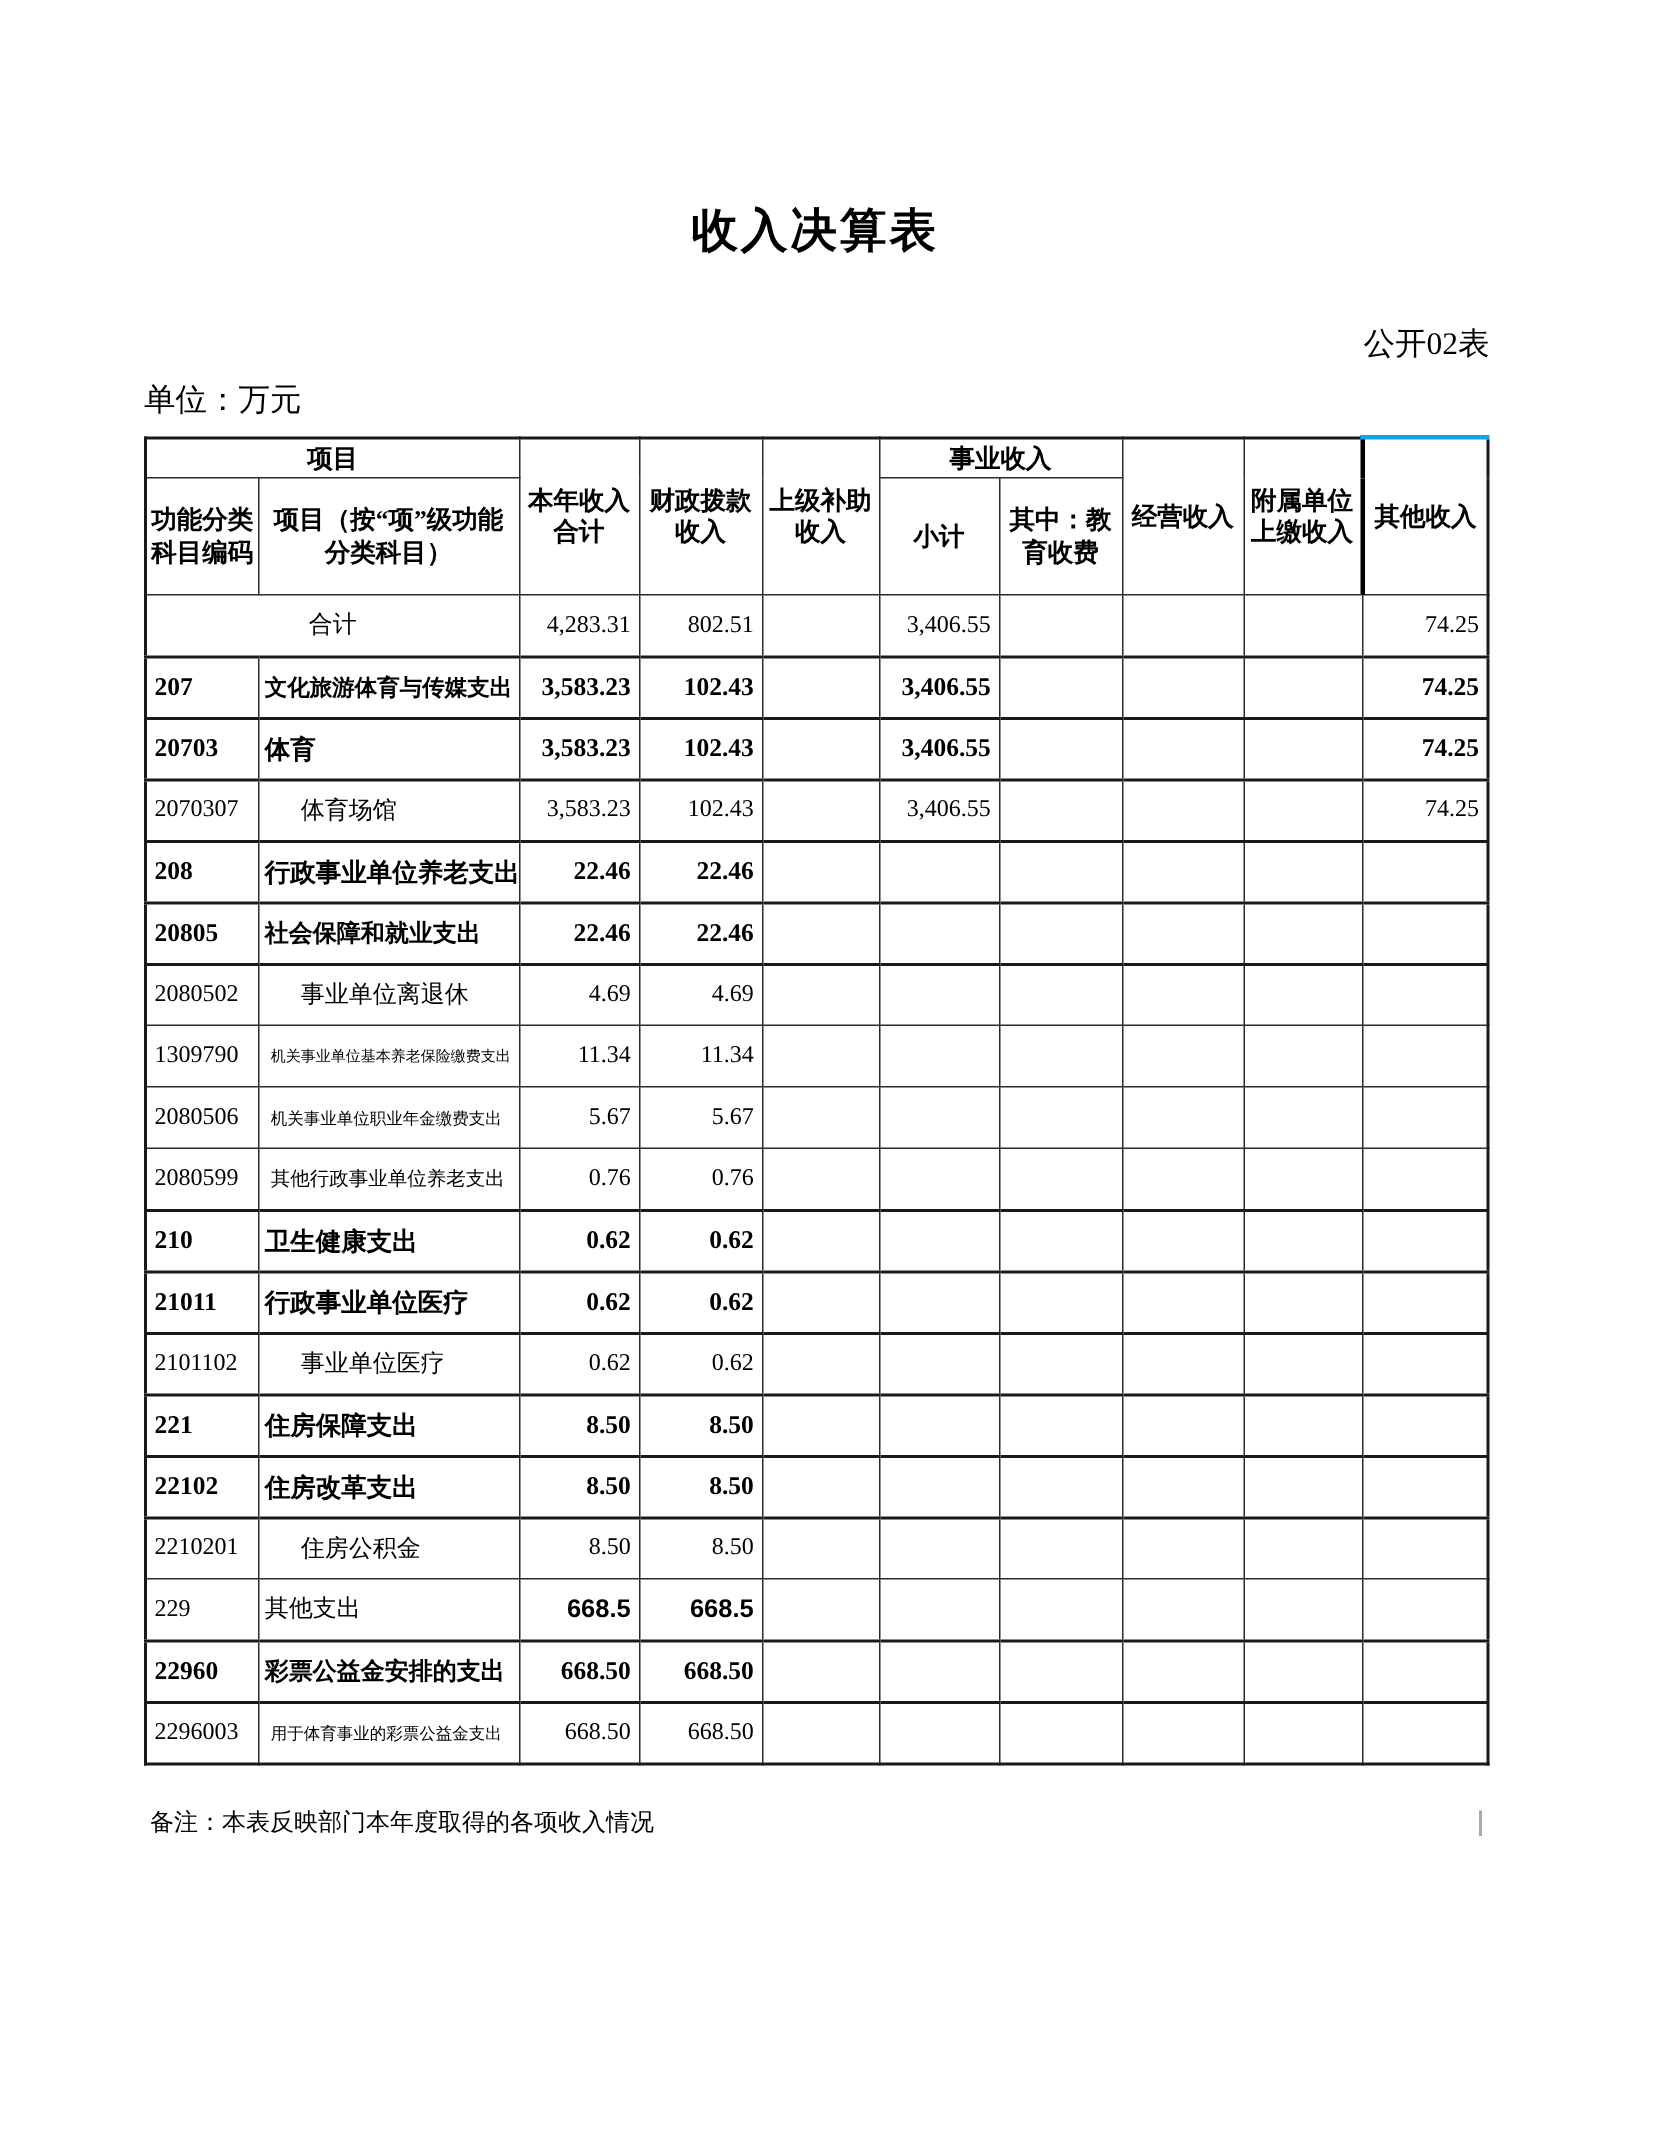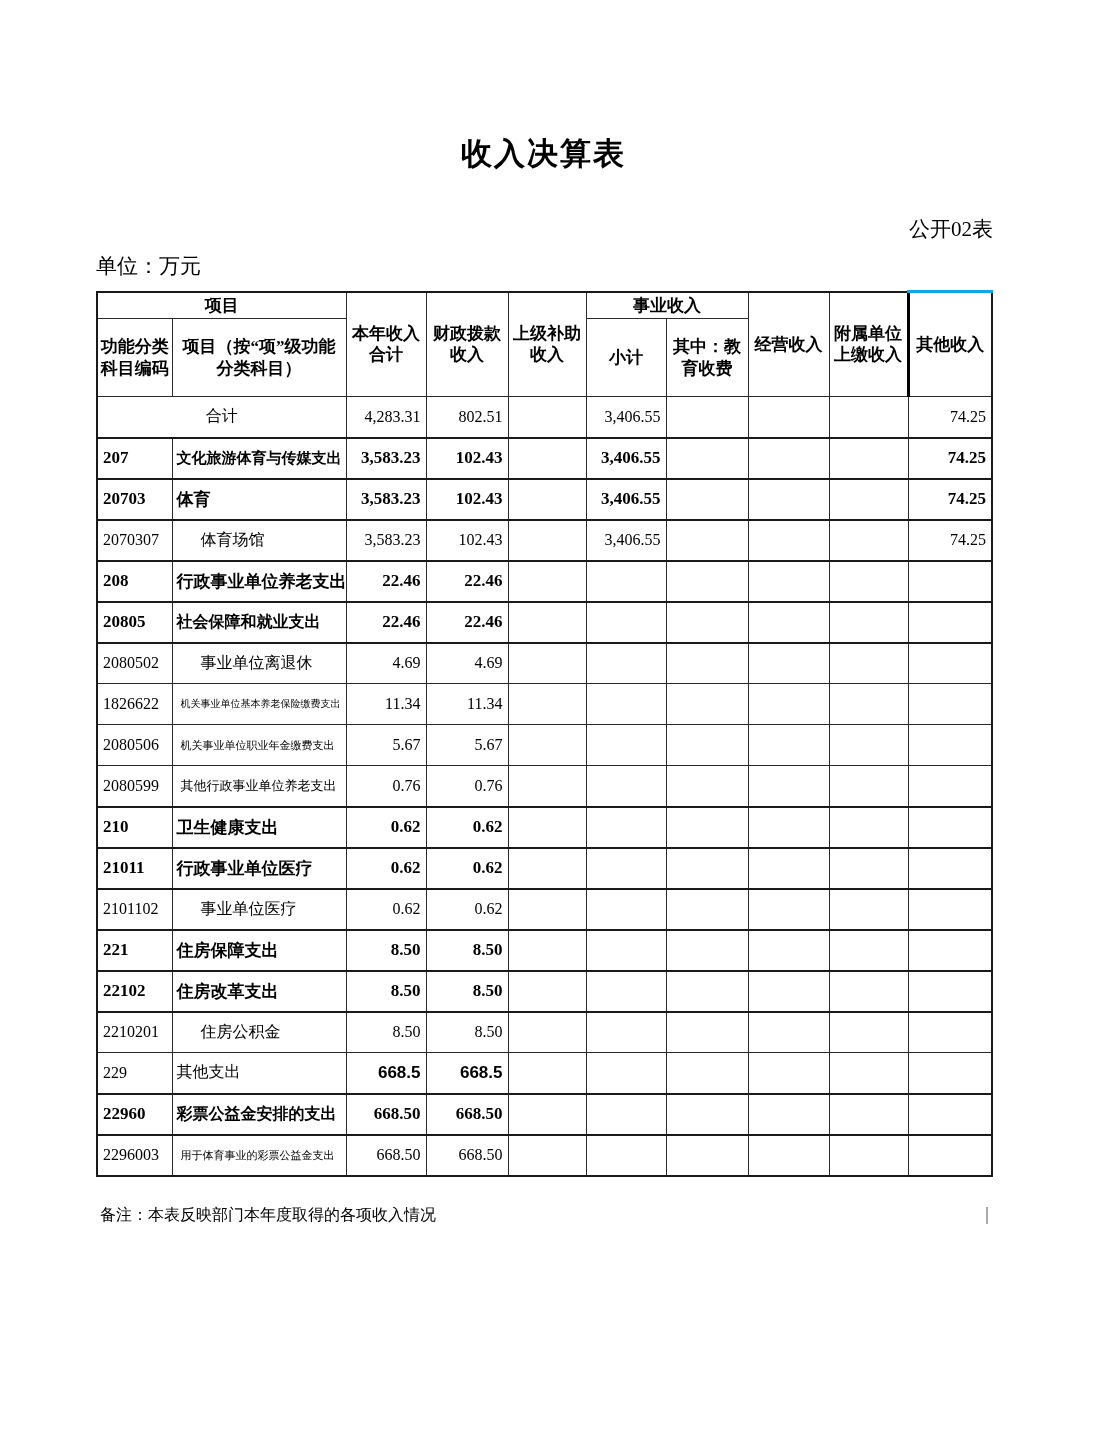--- a/index.html
+++ b/index.html
@@ -190,21 +190,21 @@
         <td class="c-num">4.69</td>
         <td class="c-num">4.69</td>
         <td class="c-num"></td>
         <td class="c-num"></td>
         <td class="c-num"></td>
         <td class="c-num"></td>
         <td class="c-num"></td>
         <td class="c-num"></td>
       </tr>
       <tr class="r-small">
-        <td class="c-code">1826622</td>
+        <td class="c-code">1309790</td>
         <td class="c-name" style="font-size: 10px;">机关事业单位基本养老保险缴费支出</td>
         <td class="c-num">11.34</td>
         <td class="c-num">11.34</td>
         <td class="c-num"></td>
         <td class="c-num"></td>
         <td class="c-num"></td>
         <td class="c-num"></td>
         <td class="c-num"></td>
         <td class="c-num"></td>
       </tr>

